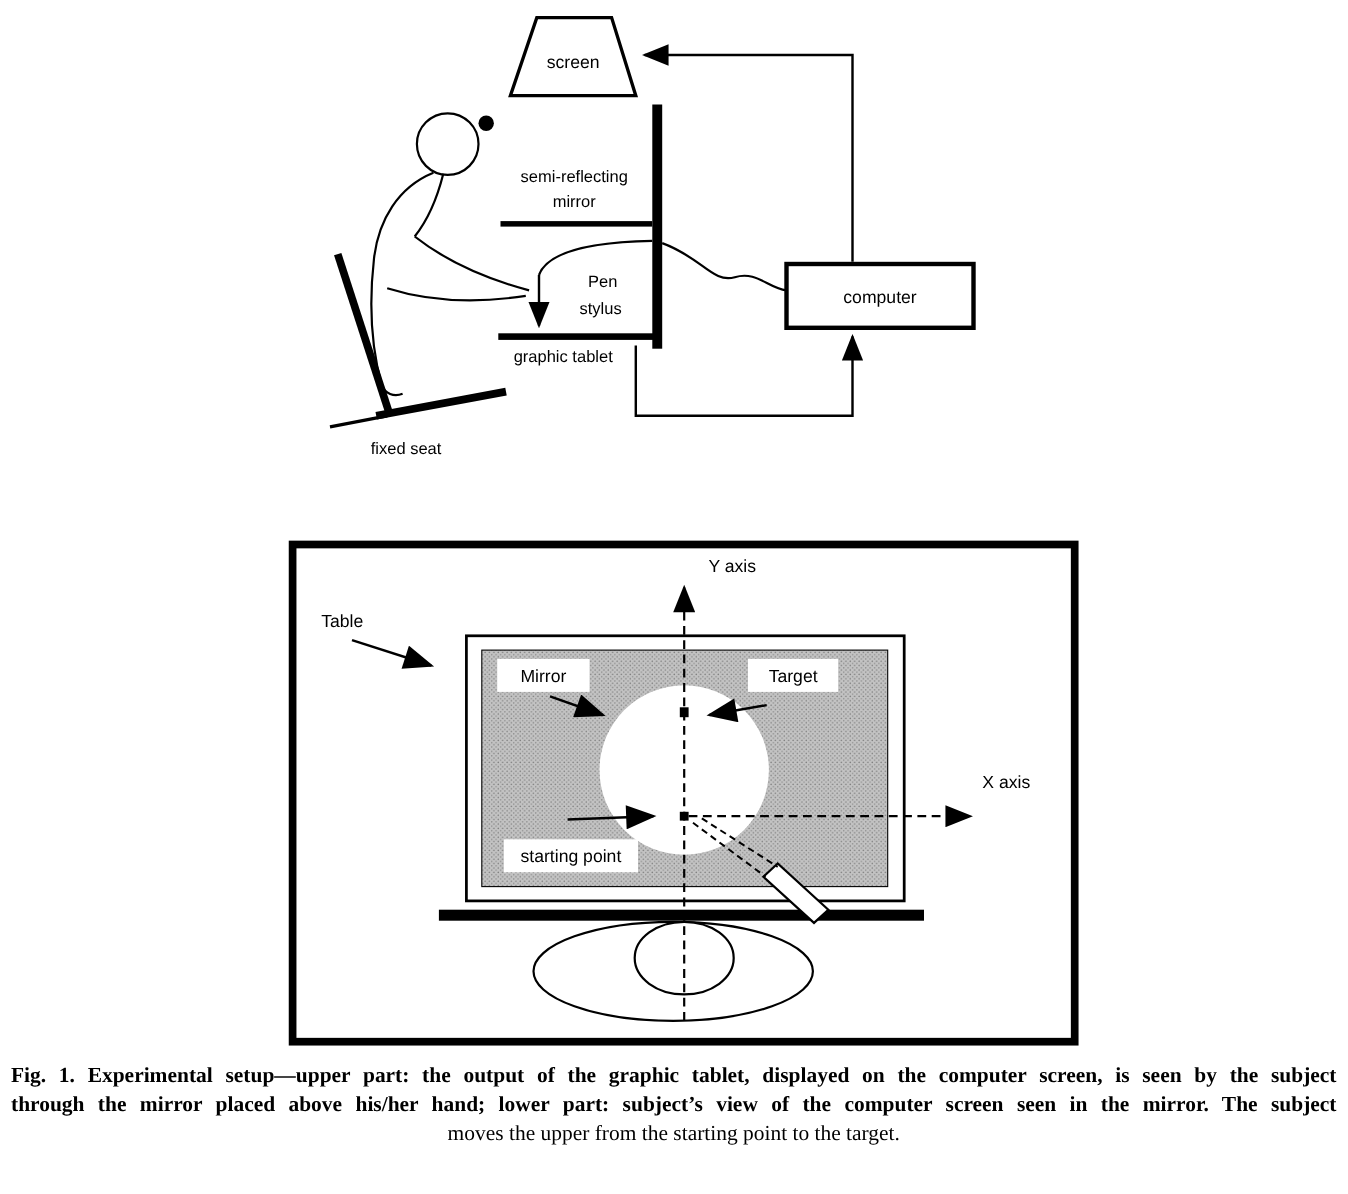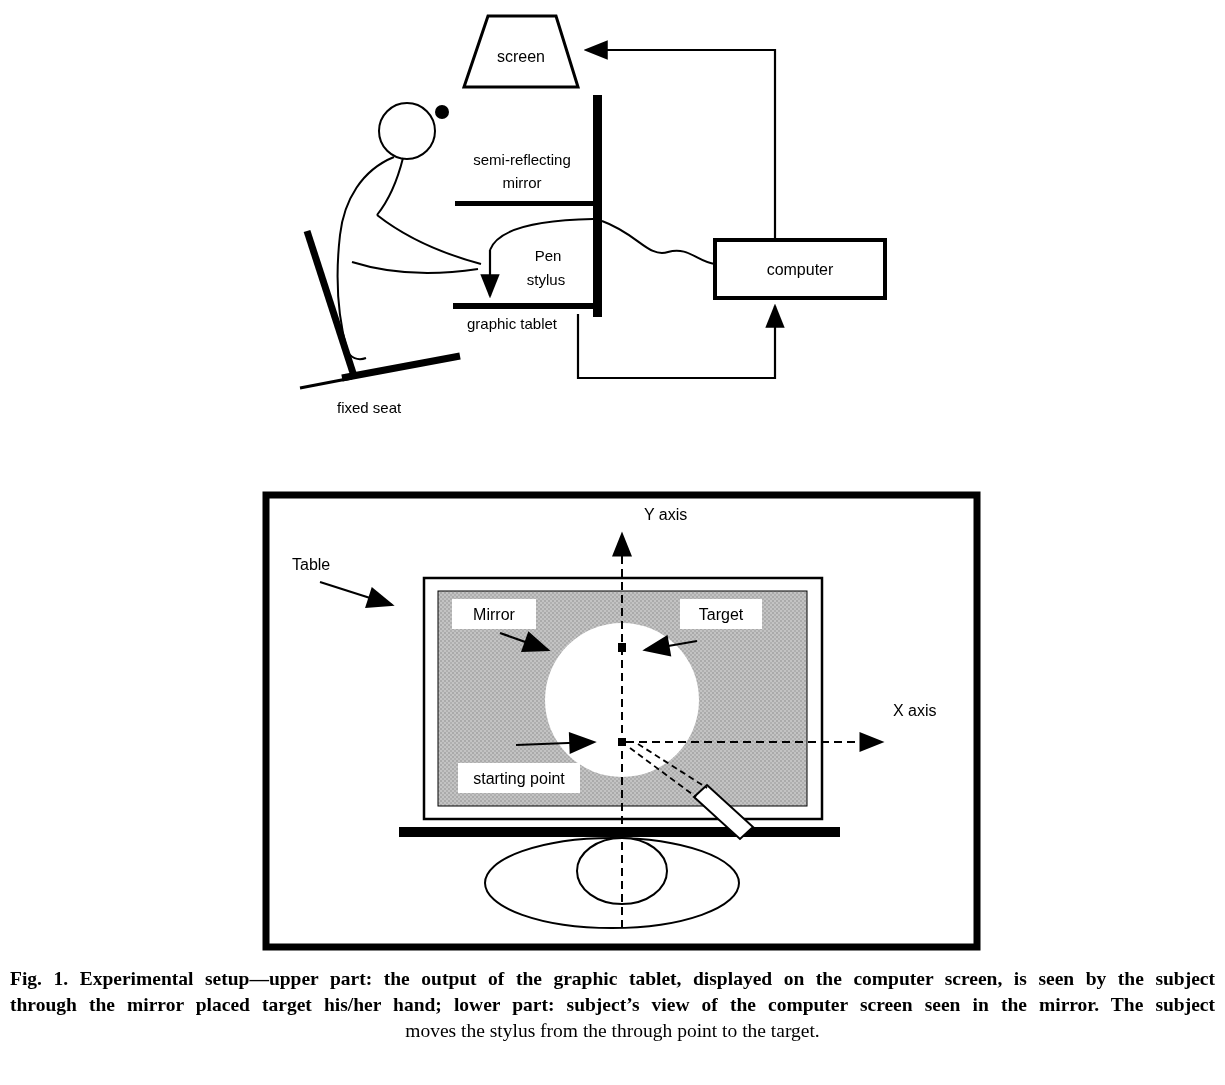--- a/index.html
+++ b/index.html
@@ -120,15 +120,15 @@
 
     <rect x="458" y="763" width="122" height="30" fill="#fff"></rect>
     <text x="519" y="784" text-anchor="middle" class="lbl">starting point</text>
     <line x1="516" y1="745" x2="594" y2="742" stroke="#000" stroke-width="2.2" marker-end="url(#arrBig)"></line>
   </g>
 </svg>
 </div>
 
 <div class="caption">
   <div class="just">Fig. 1. Experimental setup—upper part: the output of the graphic tablet, displayed on the computer screen, is seen by the subject</div>
-  <div class="just">through the mirror placed target his/her hand; lower part: subject’s view of the computer screen seen in the mirror. The subject</div>
-  <div class="cent">moves the stylus from the through point to the target.</div>
+  <div class="just">through the mirror placed above his/her hand; lower part: subject’s view of the computer screen seen in the mirror. The subject</div>
+  <div class="cent">moves the upper from the starting point to the target.</div>
 </div>
 
 </body></html>

